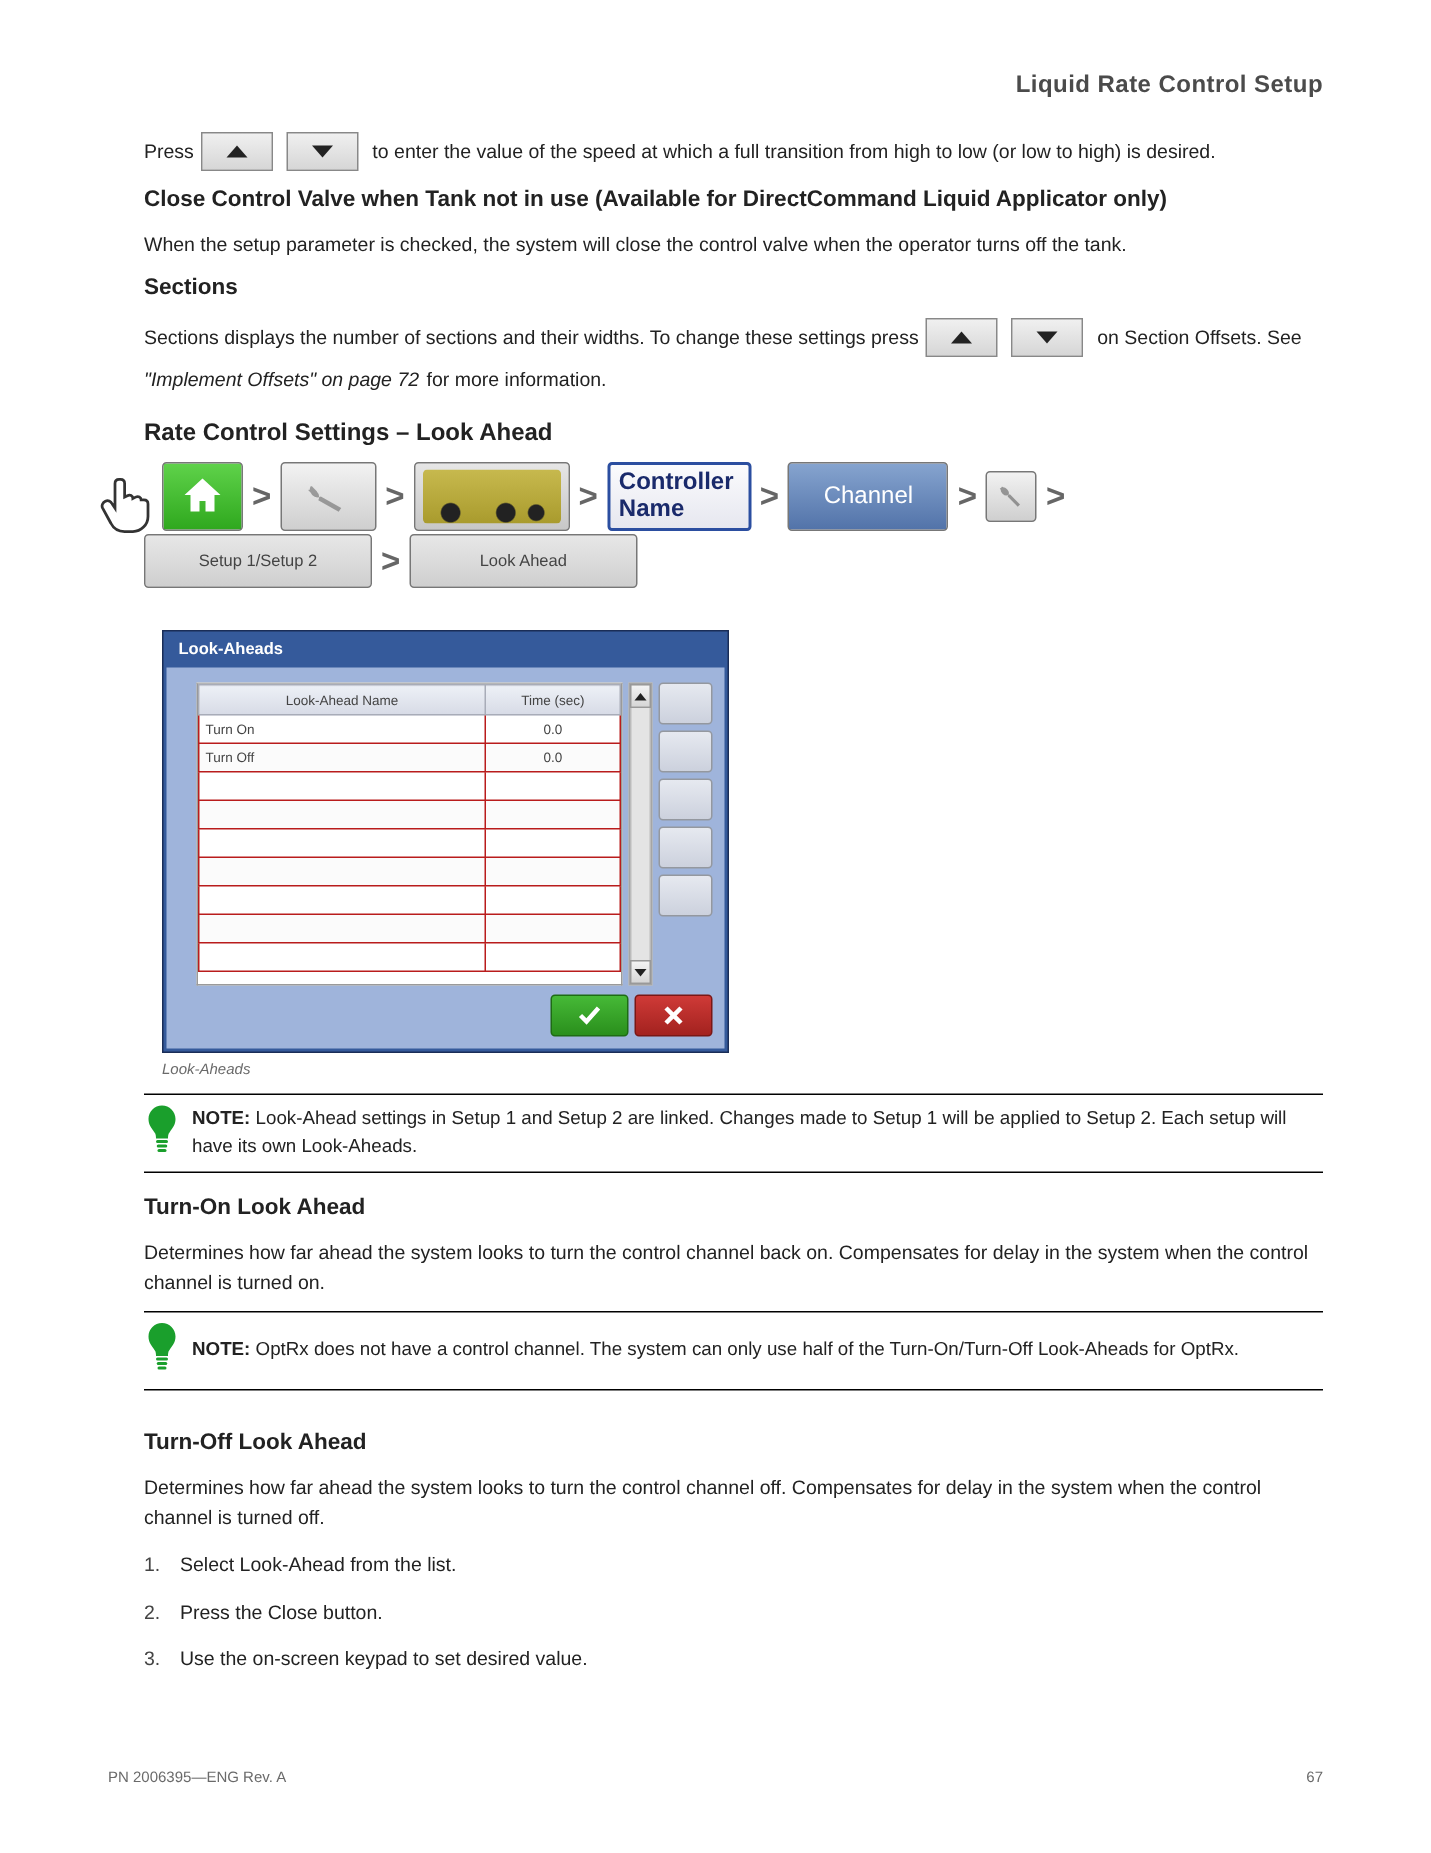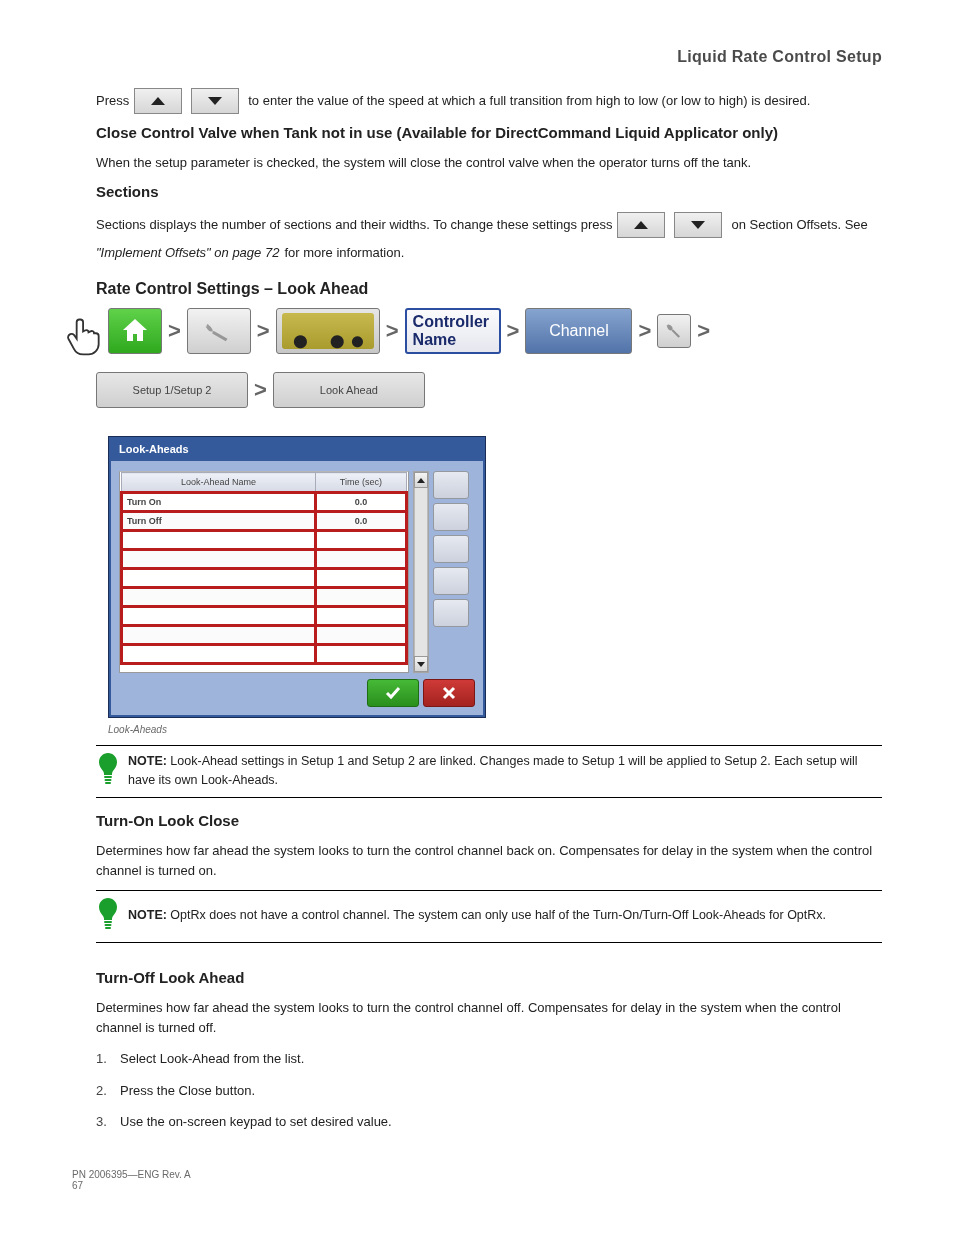--- a/index.html
+++ b/index.html
@@ -144,21 +144,21 @@
   }
   .dialog-title {
     height: 22px;
     color: #fff;
     font-size: 11px;
     font-weight: bold;
     padding: 4px 8px;
   }
   .dialog-body {
     background: #9fb4db;
-    padding: 10px 8px 8px 8px;
+    padding: 10px 8px 8px 20px;
   }
   .dialog-inner {
     display: flex;
     gap: 4px;
   }
   .table-area {
     background: #fff;
     border: 1px solid #9a9a9a;
     border-top-color: #b6b6b6;
     width: 290px;
@@ -173,26 +173,25 @@
   .table-area th {
     background: linear-gradient(#edf0f6, #d7dbe6);
     border: 1px solid #a8acb8;
     font-weight: normal;
     color: #444;
     padding: 3px 4px;
     text-align: center;
     height: 20px;
   }
   .table-area td {
-    border: 3px solid #b91c1c;
+    border: 1px solid #b91c1c;
     height: 19px;
     padding: 2px 4px;
     color: #444;
     font-size: 9px;
-    font-weight: bold;
   }
   .table-area tr:nth-child(even) td { background: #fbfbfb; }
   .scroll-col {
     width: 16px;
     background: #e0e0e0;
     border: 1px solid #a5a5a5;
     display: flex;
     flex-direction: column;
     justify-content: space-between;
     align-items: center;
@@ -291,21 +290,20 @@
   .steps .num { color:#444; min-width: 14px; }
 
   .footer-line {
     position: absolute;
     left: 72px; right: 72px;
     bottom: 44px;
     display: flex;
     justify-content: space-between;
     font-size: 10px;
     color: #6a6a6a;
-    flex-direction: column;
   }
 </style>
 </head>
 <body>
 
 <div style="text-align:right; font-size:16px; color:#4b4b4b; font-weight:bold; letter-spacing:0.3px; margin-bottom:22px;">Liquid Rate Control Setup</div>
 
 <div class="para para-inline">
   <span>Press </span>
   <span class="arrow-btn">
@@ -363,21 +361,21 @@
   <span class="bc-btn bc-channel">Channel</span>
   <span class="gt">&gt;</span>
   <span class="bc-btn bc-smallwrench">
     <svg viewBox="0 0 24 24">
         <path fill="#555" d="M4 3a5 5 0 0 0 7 7l9 9-2 2-9-9a5 5 0 0 0-7-7l3 3 2-2-3-3z"></path>
       </svg>
   </span>
   <span class="gt">&gt;</span>
 </div>
 
-<div class="bc-row" style="margin-top:18px;">
+<div class="bc-row" style="margin-top:2px;">
   <span class="bc-btn bc-gray">Setup 1/Setup 2</span>
   <span class="gt">&gt;</span>
   <span class="bc-btn bc-gray">Look Ahead</span>
 </div>
 
 <div class="dialog-wrap">
   <div class="dialog">
     <div class="dialog-title">Look-Aheads</div>
     <div class="dialog-body">
       <div class="dialog-inner">
@@ -472,21 +470,21 @@
         <rect x="8.5" y="27" width="7" height="2" rx="1" fill="#1a9f2c"></rect>
         <rect x="9" y="30" width="6" height="2" rx="1" fill="#1a9f2c"></rect>
       </svg>
   </span>
   <div class="note-text">
     <span class="bold">NOTE:</span><span> Look-Ahead settings in Setup 1 and Setup 2 are linked. Changes made to Setup 1 will be applied to Setup 2. Each setup will have its own Look-Aheads.</span>
   </div>
 </div>
 <hr class="note-rule">
 
-<div class="sub-heading" style="margin-top:14px;">Turn-On Look Close</div>
+<div class="sub-heading" style="margin-top:14px;">Turn-On Look Ahead</div>
 <div class="para">Determines how far ahead the system looks to turn the control channel back on. Compensates for delay in the system when the control channel is turned on.</div>
 
 <hr class="note-rule">
 <div class="note-block">
   <span class="bulb">
     <svg viewBox="0 0 24 34">
         <path fill="#1a9f2c" d="M12 1C7 1 3 5 3 10c0 4 2 6 4 9 1 1 1 3 1 4h8c0-1 0-3 1-4 2-3 4-5 4-9 0-5-4-9-9-9z"></path>
         <rect x="8" y="24" width="8" height="2" rx="1" fill="#1a9f2c"></rect>
         <rect x="8.5" y="27" width="7" height="2" rx="1" fill="#1a9f2c"></rect>
         <rect x="9" y="30" width="6" height="2" rx="1" fill="#1a9f2c"></rect>

